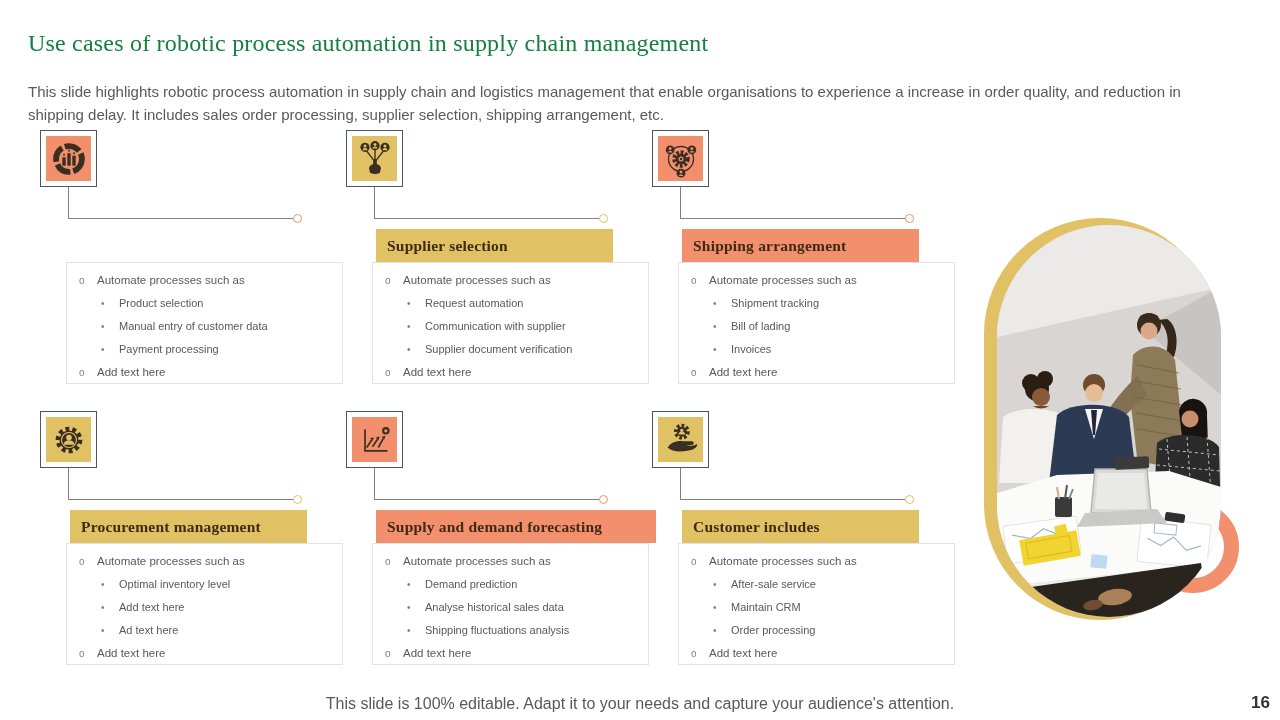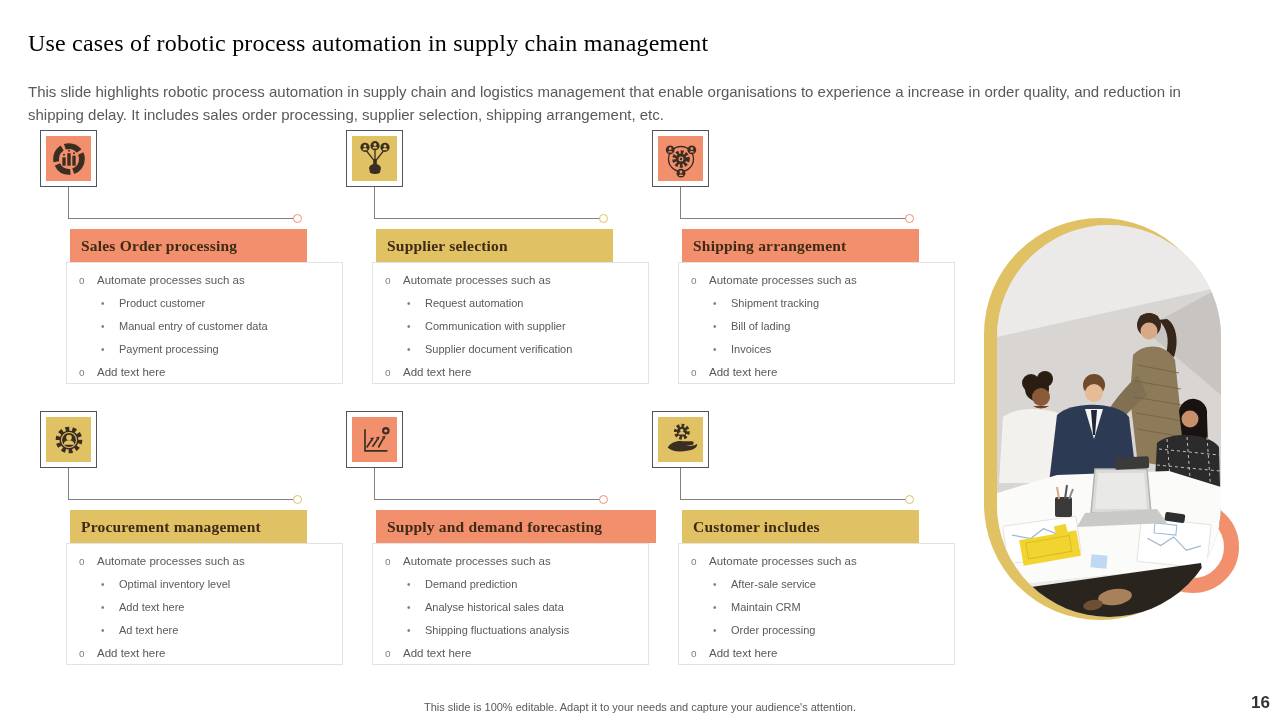--- a/index.html
+++ b/index.html
@@ -4,21 +4,21 @@
 <style>
   * { margin:0; padding:0; box-sizing:border-box; }
   html,body { background:#888; }
   .slide {
     position:relative; width:1280px; height:720px; background:#ffffff;
     overflow:hidden; font-family:"Liberation Sans", sans-serif; margin:0 auto;
   }
   .title {
     position:absolute; left:28px; top:30px; width:1000px;
     font-family:"Liberation Serif", serif; font-weight:500; font-size:24px;
-    color:#000000; letter-spacing:.2px;
+    color:#15803d; letter-spacing:.2px;
   }
   .desc {
     position:absolute; left:28px; top:80px; width:1196px;
     font-size:15px; line-height:1.55; color:#595959;
   }
   
   .card { position:absolute; width:312px; height:262px; }
   .accent-salmon { --accent: var(--c-salmon); }
   .accent-gold   { --accent: var(--c-gold); }
   .icon-box {
@@ -67,21 +67,21 @@
     border-radius:50%; border:15px solid var(--c-salmon); z-index:2;
   }
   .photo {
     position:absolute; left:997px; top:225px; width:224px; height:392px;
     border-radius:112px; overflow:hidden; z-index:3; background:#dcd9d7;
   }
   .photo svg { display:block; width:100%; height:100%; }
   
   .footer {
     position:absolute; left:0; right:0; bottom:7px; text-align:center;
-    font-size:11px; color:#595959;
+    font-size:16px; color:#595959;
   }
   .pagenum {
     position:absolute; right:10px; bottom:7px; font-size:17px;
     font-weight:bold; color:#333333;
   }
 </style>
 </head>
 <body>
 
 <div class="slide">
@@ -99,31 +99,28 @@
           <rect x="28" y="20" width="4" height="12" fill="currentColor"></rect>
           <circle cx="18" cy="19" r="1.2" fill="currentColor"></circle>
           <circle cx="24" cy="14" r="1.2" fill="currentColor"></circle>
           <circle cx="30" cy="17" r="1.2" fill="currentColor"></circle>
         </svg>
       </div>
     </div>
     <div class="v-line"></div>
     <div class="h-line"></div>
     <div class="end-dot"></div>
-    <div class="bar">
-      <span>Sales Order processing</span>
-    </div>
-    <div class="body-box">
-      <div class="li l1">
-          <span class="mk">o</span>
-          <span>Automate processes such as</span>
-        </div>
-      <div class="li l2">
-          <span class="mk">•</span>
-          <span>Product customer</span>
+    <div class="body-box">
+      <div class="li l1">
+          <span class="mk">o</span>
+          <span>Automate processes such as</span>
+        </div>
+      <div class="li l2">
+          <span class="mk">•</span>
+          <span>Product selection</span>
         </div>
       <div class="li l2">
           <span class="mk">•</span>
           <span>Manual entry of customer data</span>
         </div>
       <div class="li l2">
           <span class="mk">•</span>
           <span>Payment processing</span>
         </div>
       <div class="li l1">

